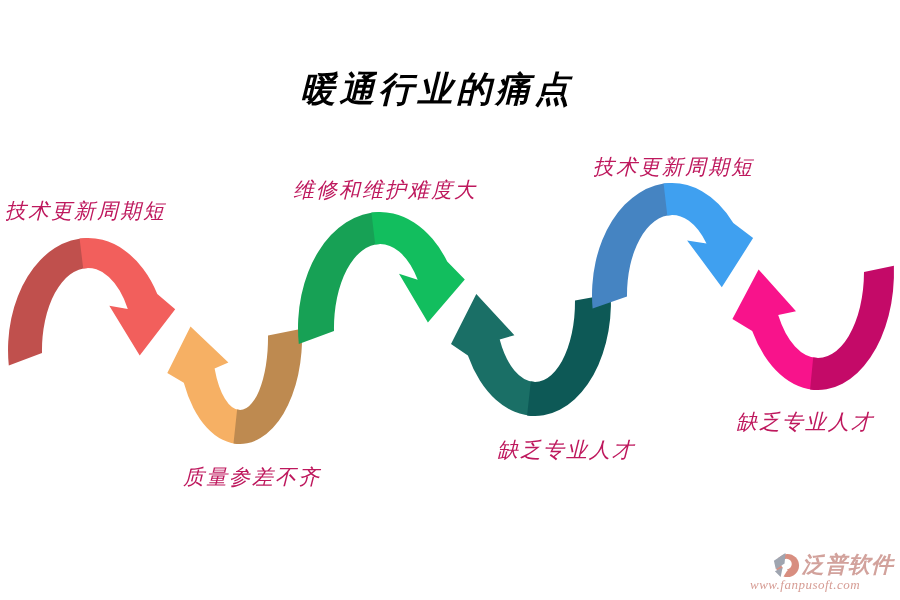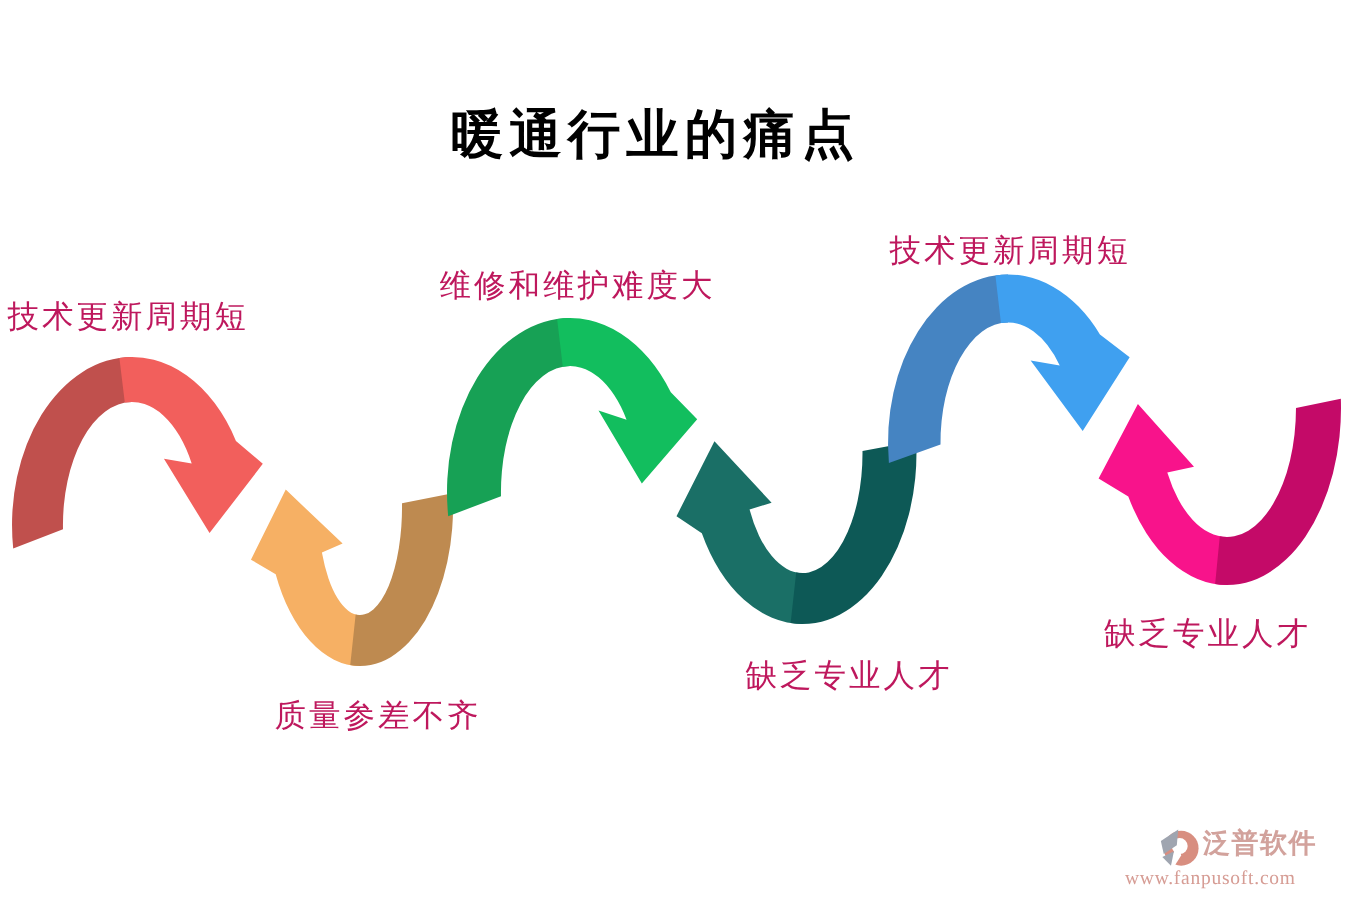--- a/index.html
+++ b/index.html
@@ -1,24 +1,24 @@
 <!DOCTYPE html>
 <html><head>
 <meta charset="utf-8">
 <style>
   html,body{margin:0;padding:0;background:#ffffff;}
   .canvas{position:relative;width:900px;height:600px;background:#ffffff;overflow:hidden;
-          font-family:"Liberation Serif","DejaVu Serif",serif;}
+          font-family:"Liberation Serif","DejaVu Serif",serif;font-style:italic;}
   .wave-svg{position:absolute;left:0;top:0;width:900px;height:600px;}
   .page-title{position:absolute;left:0;top:66px;width:874px;text-align:center;
               font-size:35px;font-weight:700;color:#000;letter-spacing:4px;white-space:nowrap;}
   .pain-label{position:absolute;font-size:21px;color:#be185d;letter-spacing:2px;white-space:nowrap;}
   .logo{position:absolute;left:742px;top:549px;width:150px;height:44px;}
   .logo-icon{position:absolute;left:29px;top:2px;width:29px;height:29px;}
-  .logo-name{position:absolute;left:60px;top:1px;font-size:18px;font-weight:700;
+  .logo-name{position:absolute;left:60px;top:1px;font-size:22px;font-weight:700;
              letter-spacing:1px;white-space:nowrap;}
   .logo-url{position:absolute;left:8px;top:28px;font-size:13px;letter-spacing:0.5px;white-space:nowrap;}
 </style>
 </head>
 <body>
 
 <div class="canvas">
 
   <div class="page-title">暖通行业的痛点</div>
 

